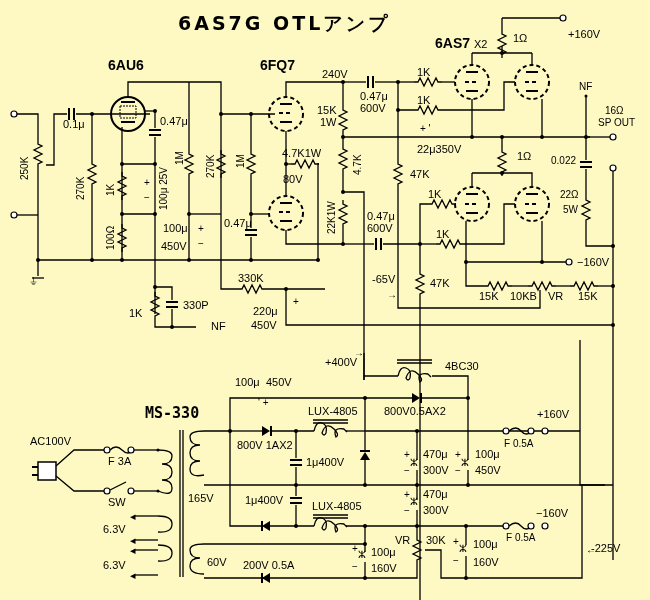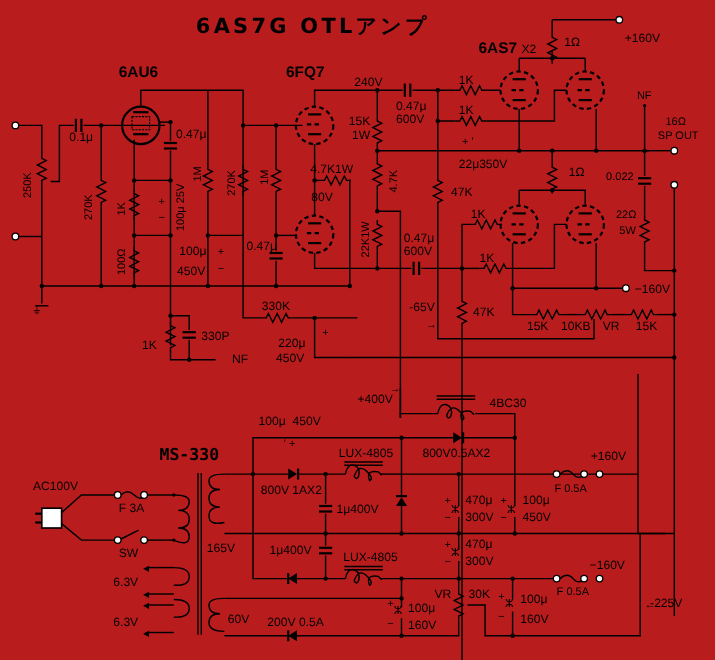--- a/index.html
+++ b/index.html
@@ -1,16 +1,16 @@
 <!DOCTYPE html>
 <html><head>
 <meta charset="utf-8">
 <style>
   html,body{margin:0;padding:0;background:#fff;}
-  #wrap{position:relative;width:650px;height:600px;background:#b91c1c;overflow:hidden;}
+  #wrap{position:relative;width:650px;height:600px;background:#fef9c3;overflow:hidden;}
   svg{position:absolute;left:0;top:0;}
   .w{stroke:#000;stroke-width:1.3;fill:none;}
   .tb{stroke:#000;stroke-width:2;fill:none;}
   .dash{stroke:#000;stroke-width:2;fill:none;stroke-dasharray:4 3;}
   .dot{fill:#000;}
   .term{fill:#fff;stroke:#000;stroke-width:1.2;}
   text{font-family:"Liberation Sans",sans-serif;font-size:11px;fill:#000;}
   .t-title{font-family:"DejaVu Sans",sans-serif;font-size:19px;font-weight:bold;letter-spacing:3px;}
   .t-tube{font-size:14px;font-weight:bold;}
   .t-tr{font-size:15px;font-weight:bold;font-family:"DejaVu Sans Mono",monospace;}

